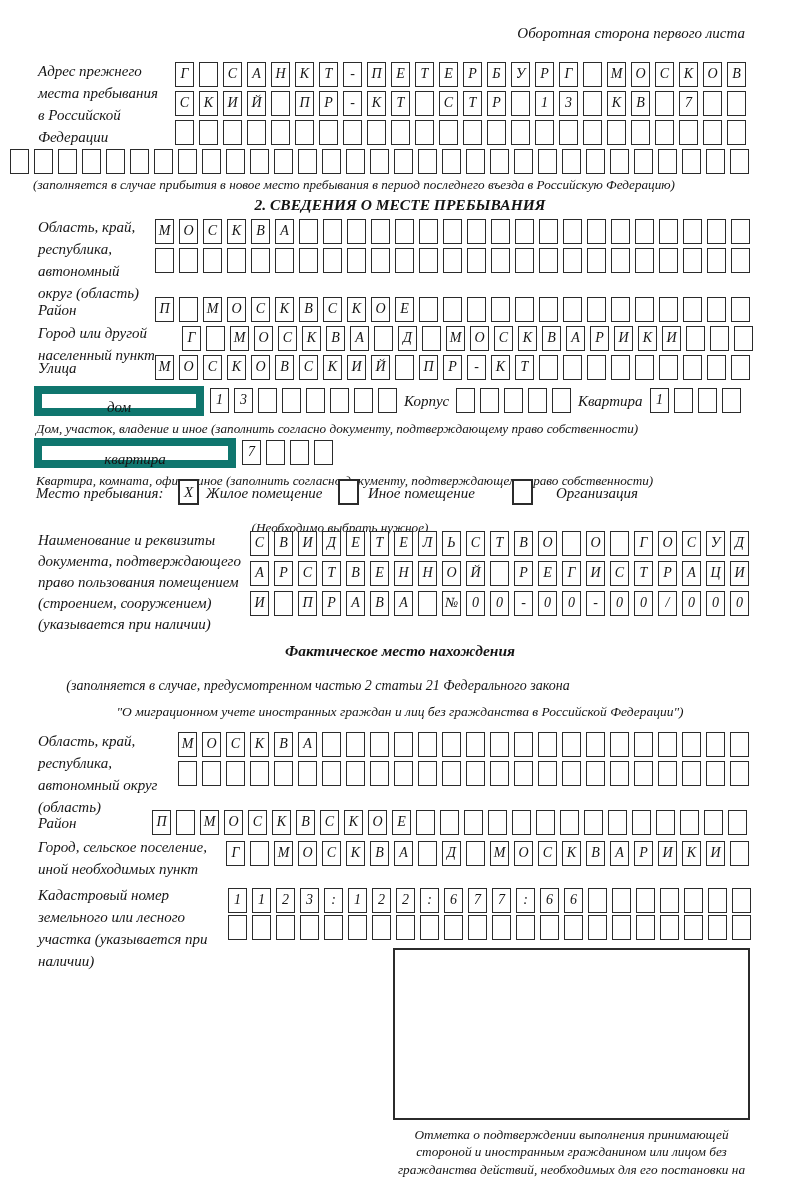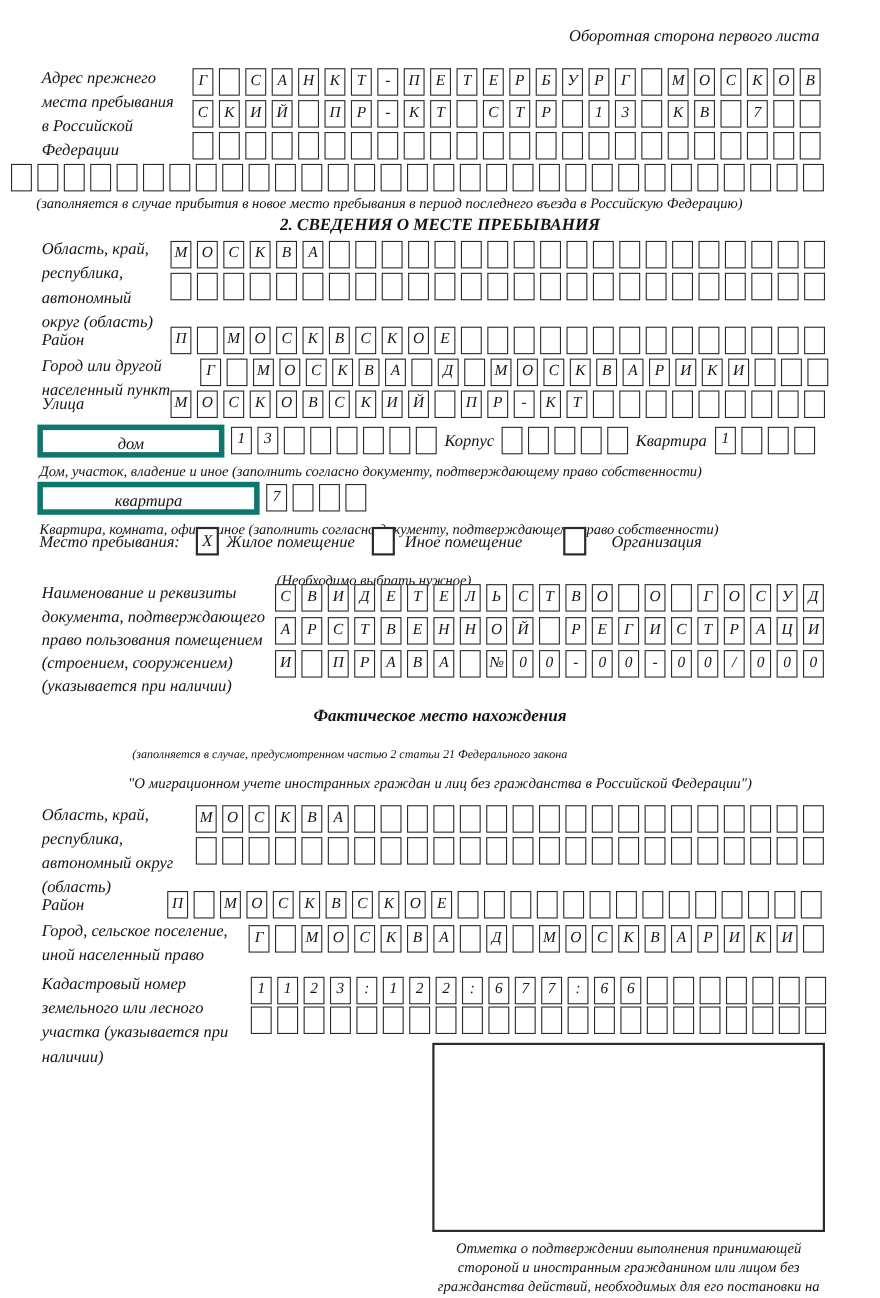--- a/index.html
+++ b/index.html
@@ -20,21 +20,21 @@
   .cellrow { display: flex; gap: 5px; }
   .cell {
     width: 19px; height: 25px;
     border: 1.8px solid #2b2b2b;
     font-size: 14px; line-height: 22px;
     text-align: center;
     background: #fff;
     flex: 0 0 auto;
   }
   .widebox {
-    border: 5px solid #0f766e;
+    border: 8px solid #0f766e;
     height: 30px; line-height: 27px;
     text-align: center; font-size: 15px;
     background: #fff;
   }
   .chkbox {
     width: 21px; height: 26px;
     border: 2px solid #2b2b2b;
     text-align: center; font-size: 15px; line-height: 23px;
     background: #fff;
   }
@@ -420,21 +420,21 @@
       <div class="cell">-</div>
       <div class="cell">0</div>
       <div class="cell">0</div>
       <div class="cell">/</div>
       <div class="cell">0</div>
       <div class="cell">0</div>
       <div class="cell">0</div>
     </div>
 
   <div class="abs lbl bold center" style="left:0; top:640px; width:800px; font-size:15.5px;">Фактическое место нахождения</div>
-  <div class="abs note center" style="left:0; top:678px; width:636px; font-size:11px;">(заполняется в случае, предусмотренном частью 2 статьи 21 Федерального закона</div>
+  <div class="abs note center" style="left:0; top:678px; width:636px; font-size:14px;">(заполняется в случае, предусмотренном частью 2 статьи 21 Федерального закона</div>
   <div class="abs note center" style="left:0; top:704px; width:800px; font-size:13.5px;">"О миграционном учете иностранных граждан и лиц без гражданства в Российской Федерации")</div>
 
   <div class="abs lbl" style="left:38px; top:730px; width:135px;">Область, край, республика, автономный округ (область)</div>
   <div class="abs cellrow" style="left:178px; top:732px;">
       <div class="cell">М</div>
       <div class="cell">О</div>
       <div class="cell">С</div>
       <div class="cell">К</div>
       <div class="cell">В</div>
       <div class="cell">А</div>
@@ -506,21 +506,21 @@
       <div class="cell"></div>
       <div class="cell"></div>
       <div class="cell"></div>
       <div class="cell"></div>
       <div class="cell"></div>
       <div class="cell"></div>
       <div class="cell"></div>
       <div class="cell"></div>
     </div>
 
-  <div class="abs lbl" style="left:38px; top:836px; width:188px;">Город, сельское поселение, иной населенный право</div>
+  <div class="abs lbl" style="left:38px; top:836px; width:188px;">Город, сельское поселение, иной необходимых пункт</div>
   <div class="abs cellrow" style="left:226px; top:841px;">
       <div class="cell">Г</div>
       <div class="cell"></div>
       <div class="cell">М</div>
       <div class="cell">О</div>
       <div class="cell">С</div>
       <div class="cell">К</div>
       <div class="cell">В</div>
       <div class="cell">А</div>
       <div class="cell"></div>

